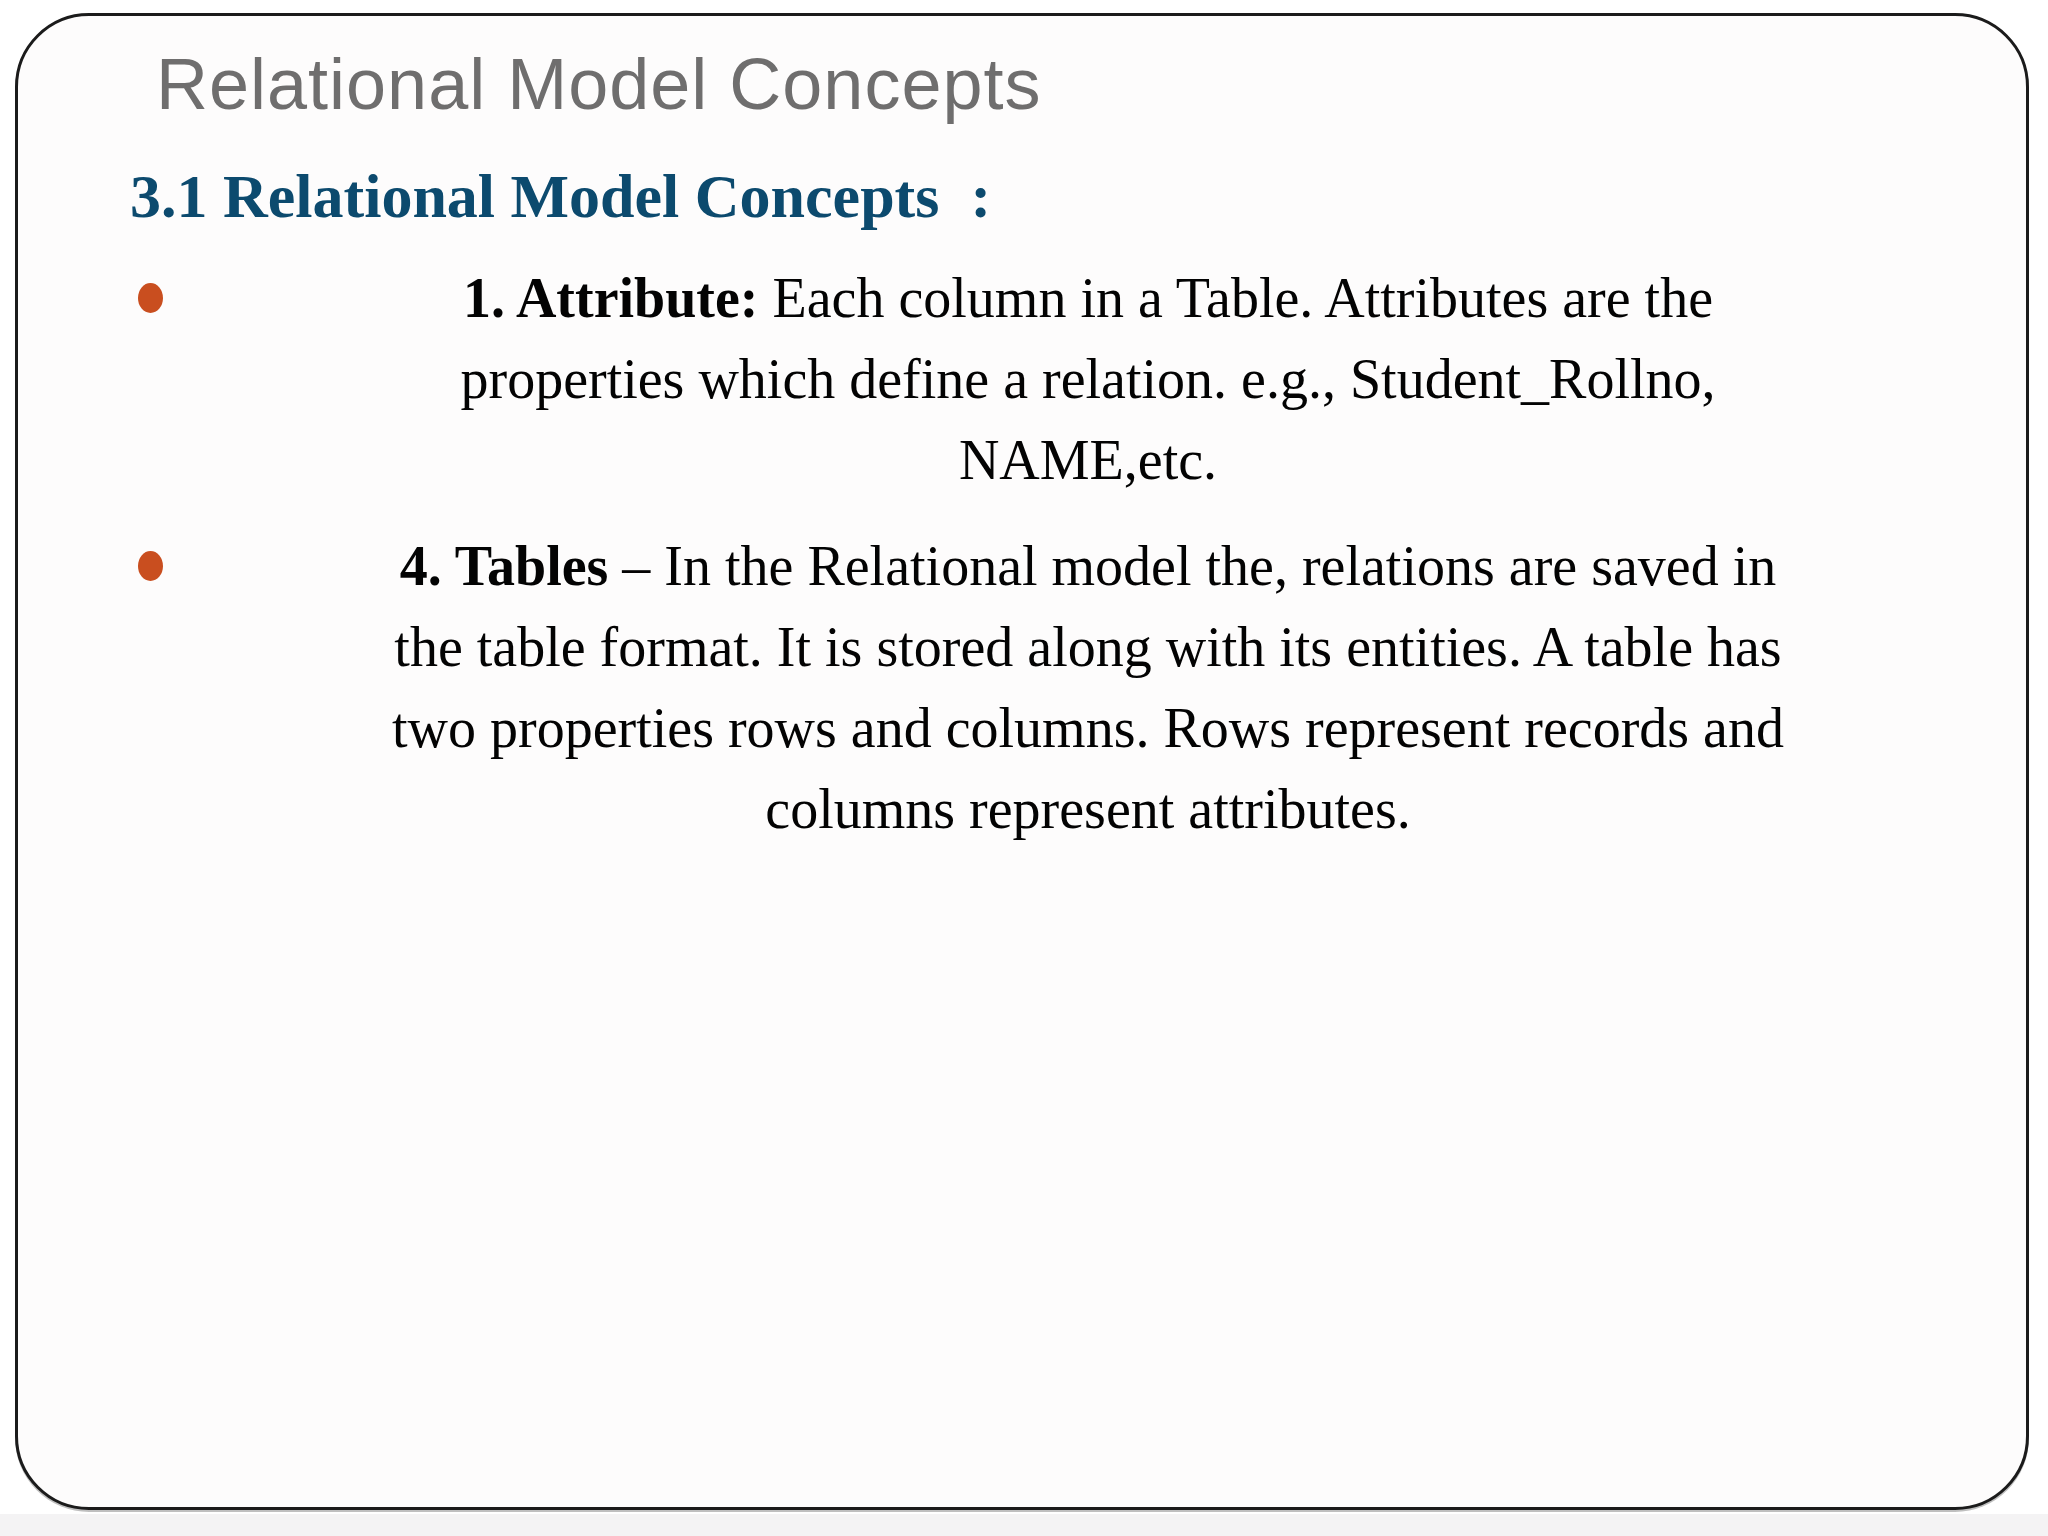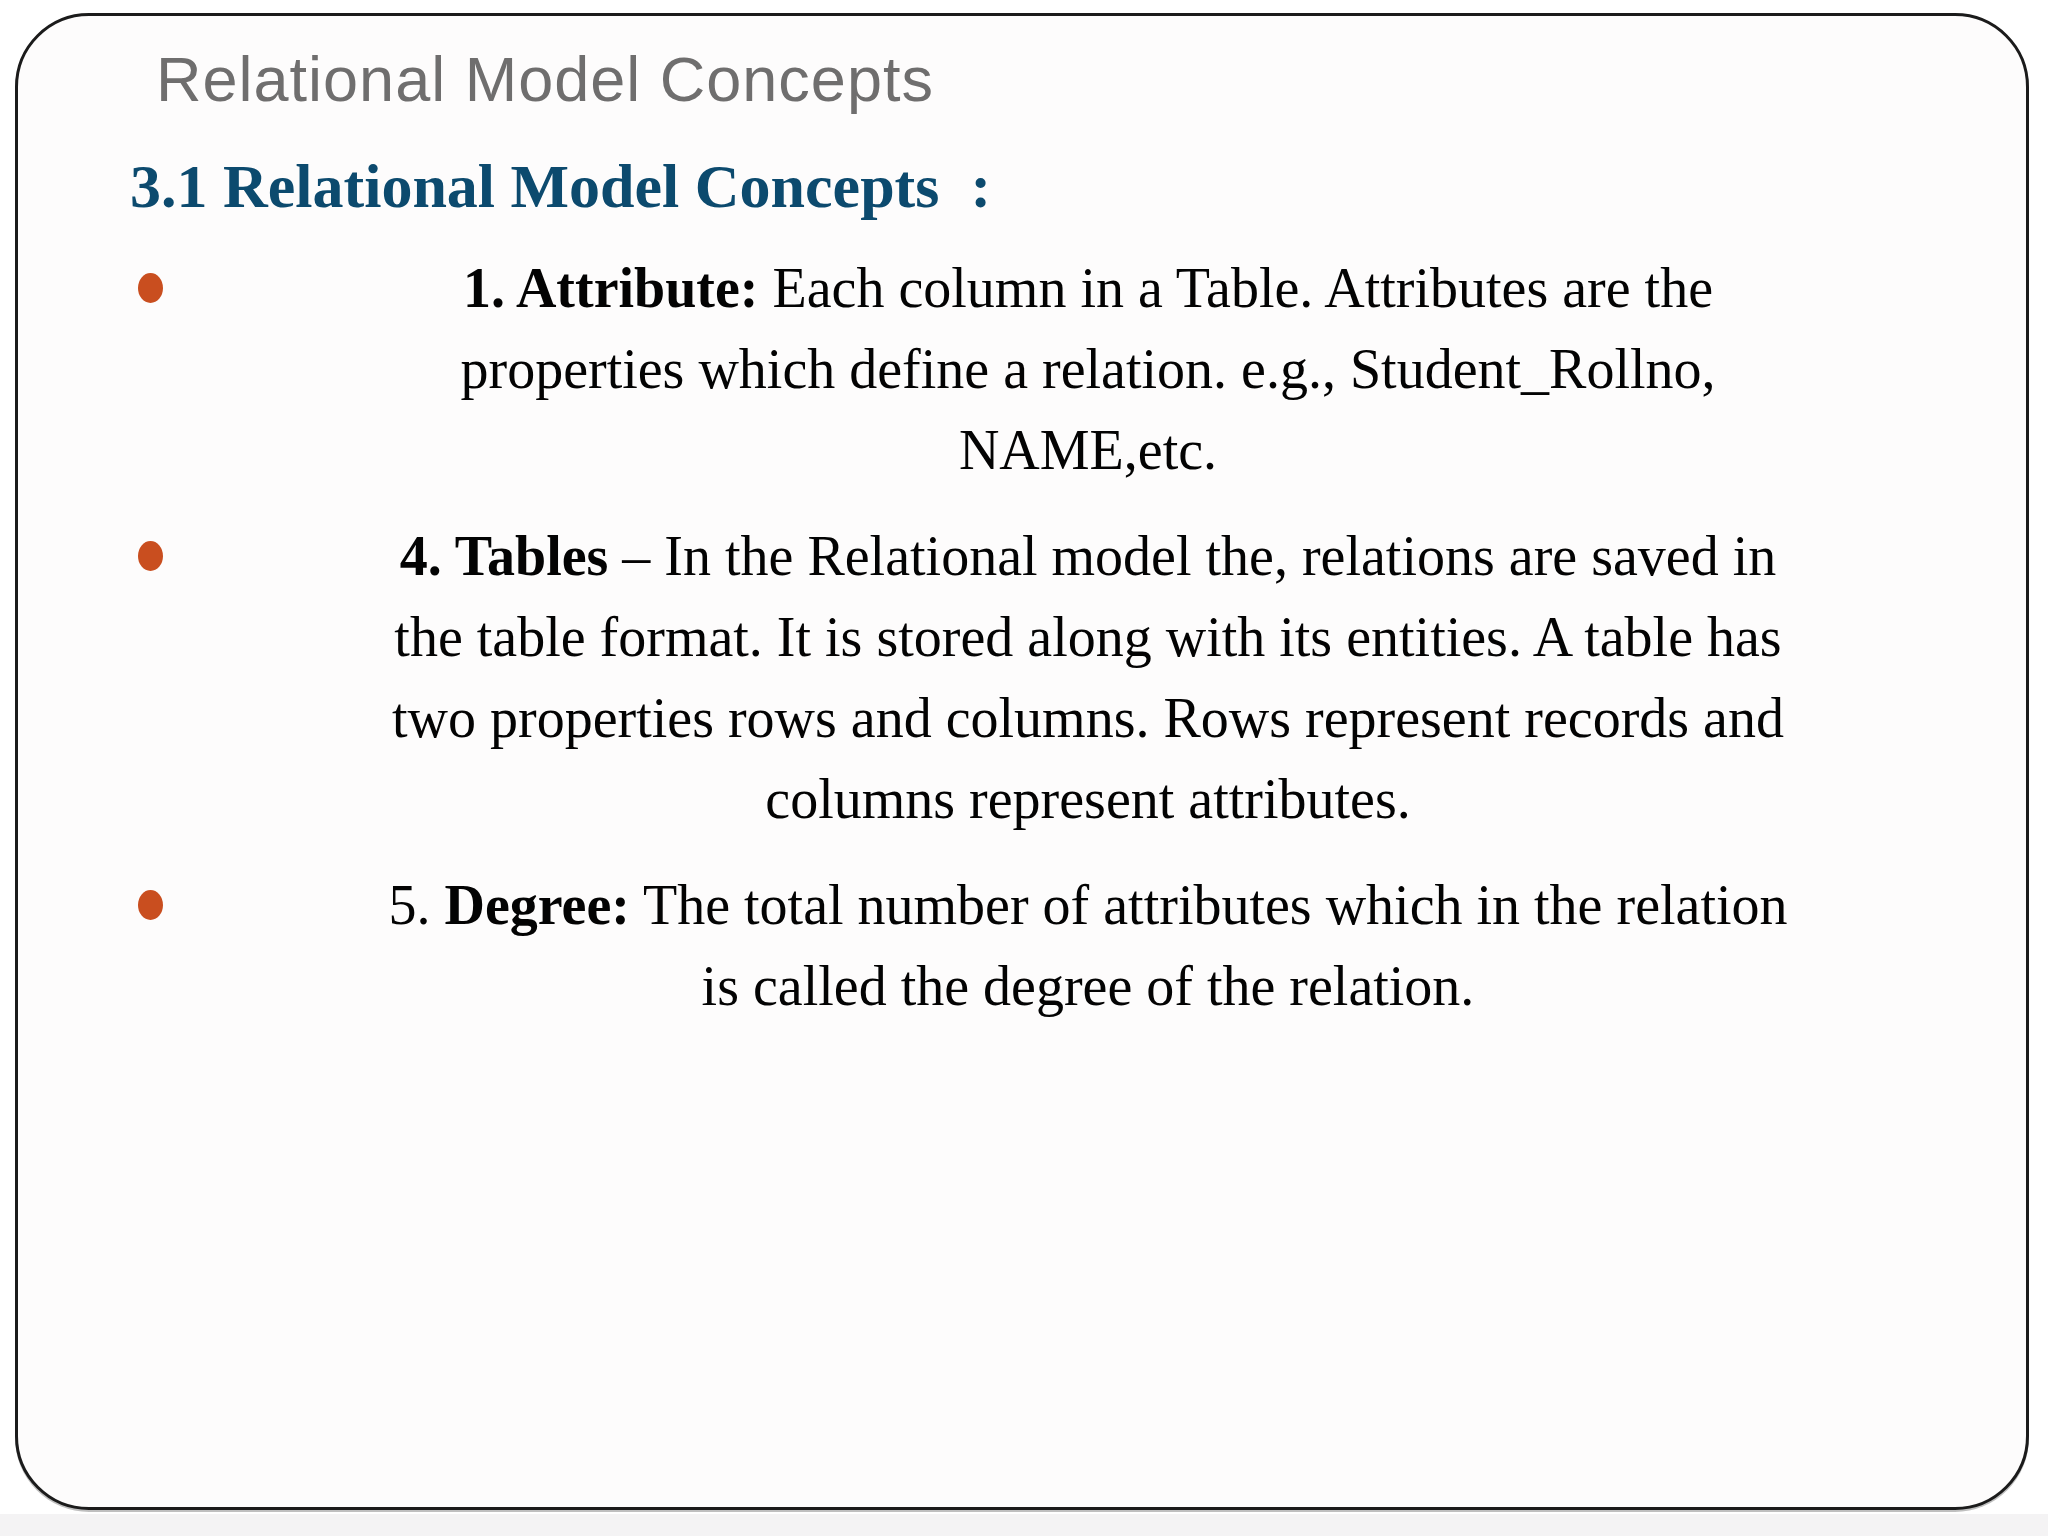--- a/index.html
+++ b/index.html
@@ -33,21 +33,21 @@
     height: 1497px;
     box-sizing: border-box;
     border: 3px solid var(--border-color, #1b1b1b);
     border-radius: 74px;
     background: #fdfcfc;
     box-shadow: 0 2px 0 rgba(0,0,0,0.25);
   }
   .slide-title {
     margin: 28px 0 0 138px;
     font-family: "Liberation Sans", "DejaVu Sans", sans-serif;
-    font-size: 63px;
+    font-size: 72px;
     line-height: 1.12;
     font-weight: 400;
     color: var(--title-color, #6f6e6e);
     letter-spacing: 1px;
     white-space: pre;
   }
   .section-heading {
     margin: 36px 0 0 112px;
     font-size: 62px;
     font-weight: bold;
@@ -92,17 +92,15 @@
     <div class="slide-title">Relational Model Concepts</div>
     <div class="section-heading">3.1 Relational Model Concepts  :</div>
     <ul class="bullets">
         <li class="bullet-item"><span class="bullet-dot"></span><span class="b">1. Attribute:</span><span> Each column in a Table. Attributes are the
 properties which define a relation. e.g., Student_Rollno,
 NAME,etc.</span></li>
         <li class="bullet-item"><span class="bullet-dot"></span><span class="b">4. Tables</span><span> – In the Relational model the, relations are saved in
 the table format. It is stored along with its entities. A table has
 two properties rows and columns. Rows represent records and
 columns represent attributes.</span></li>
-        <li class="bullet-item"><span class="bullet-dot"></span><span>5. </span><span class="b">Degree:</span><span> The total number of attributes which in the relation
-is called the degree of the relation.</span></li>
       </ul>
   </div>
 </div>
 
 </body></html>

